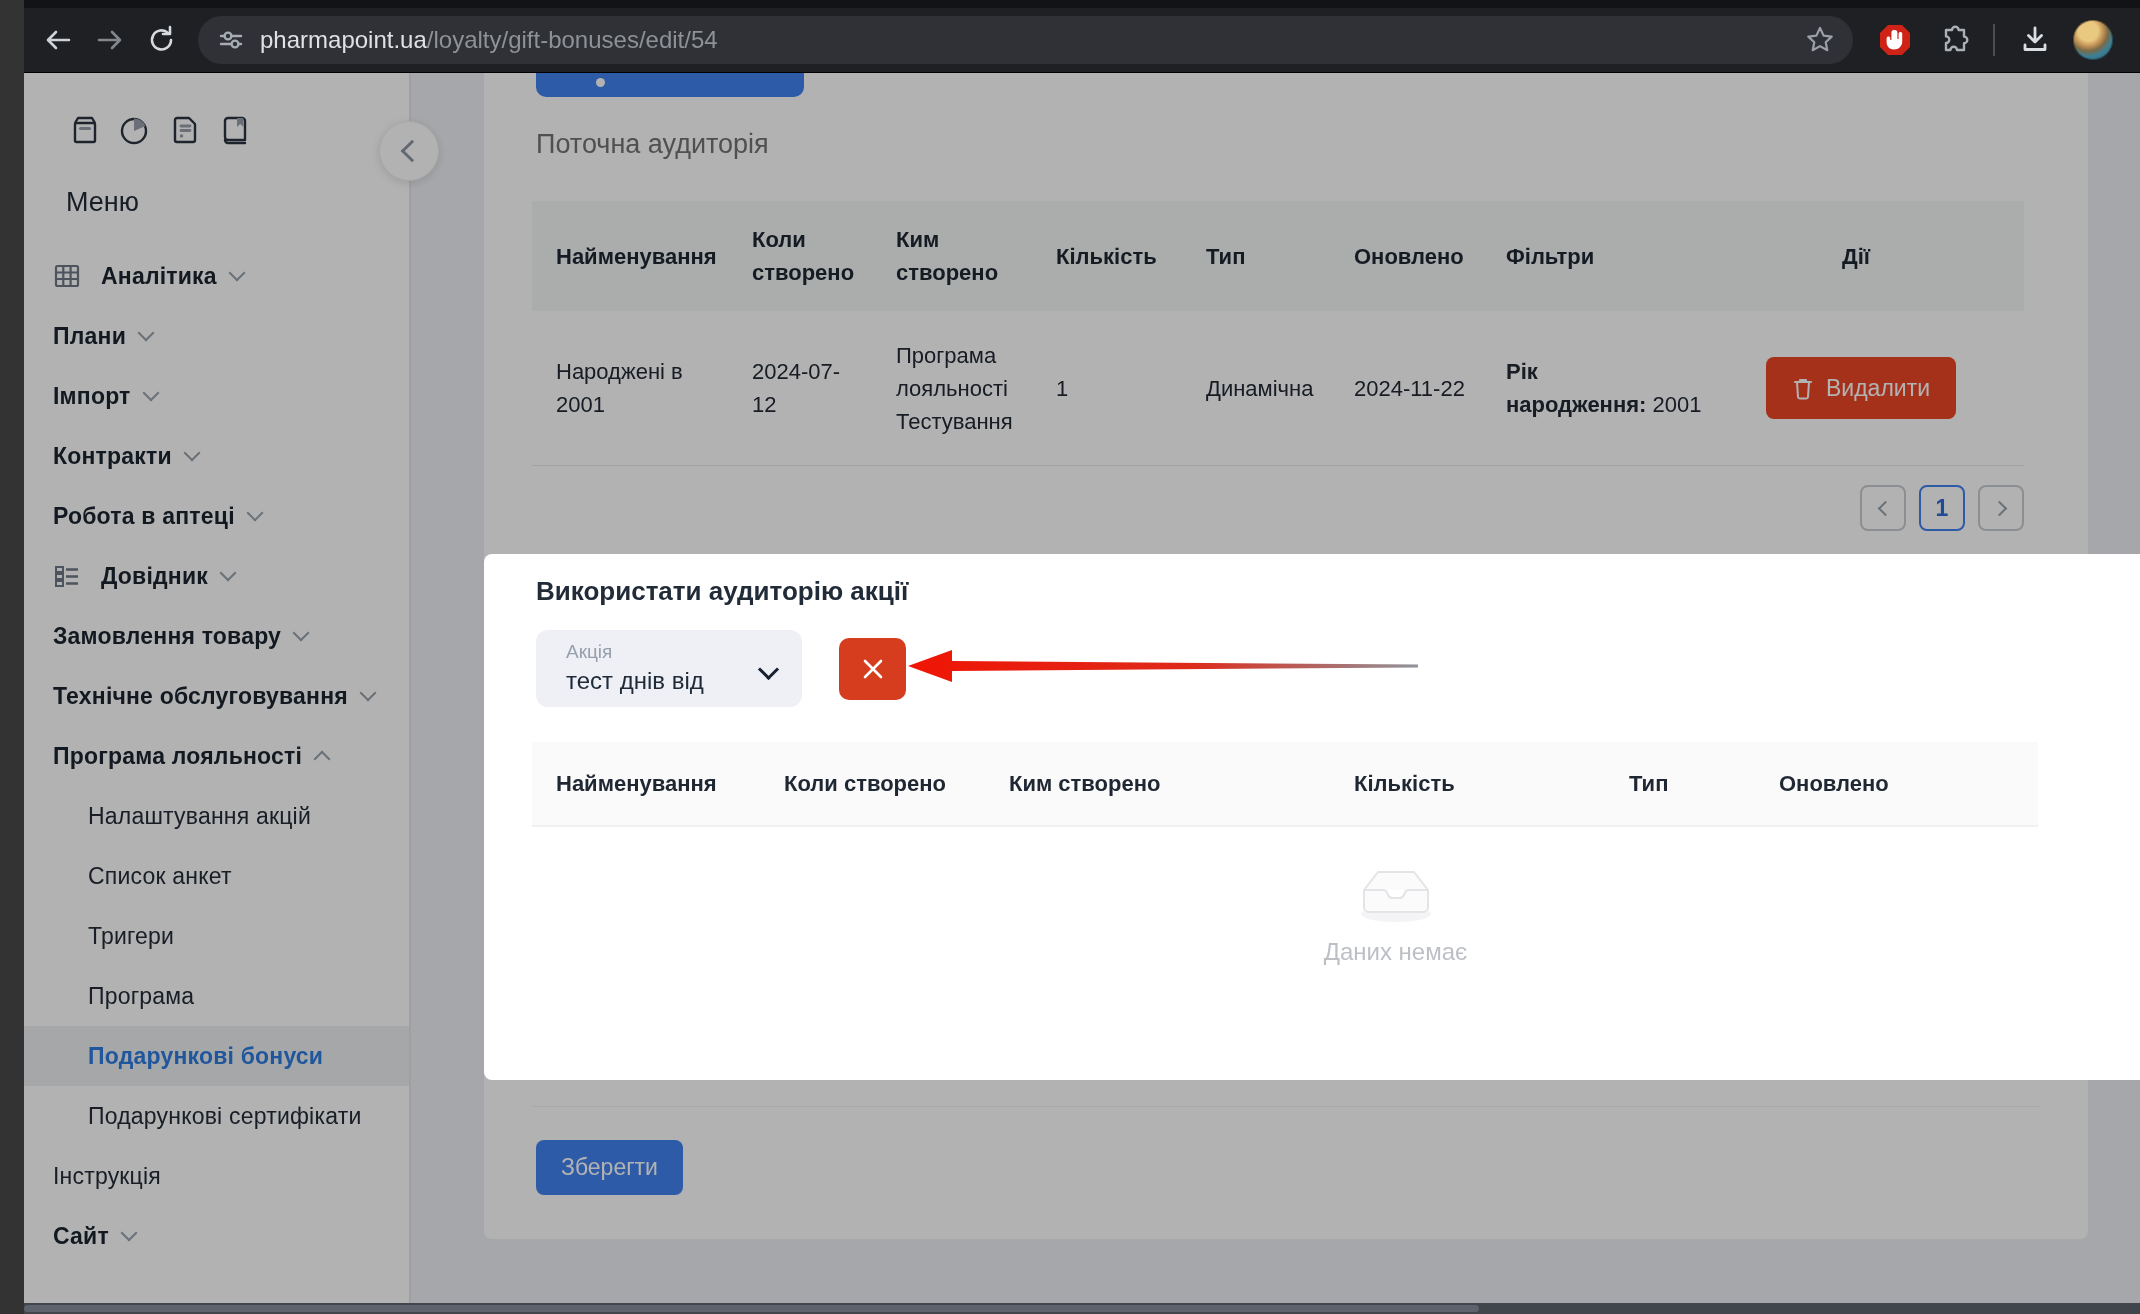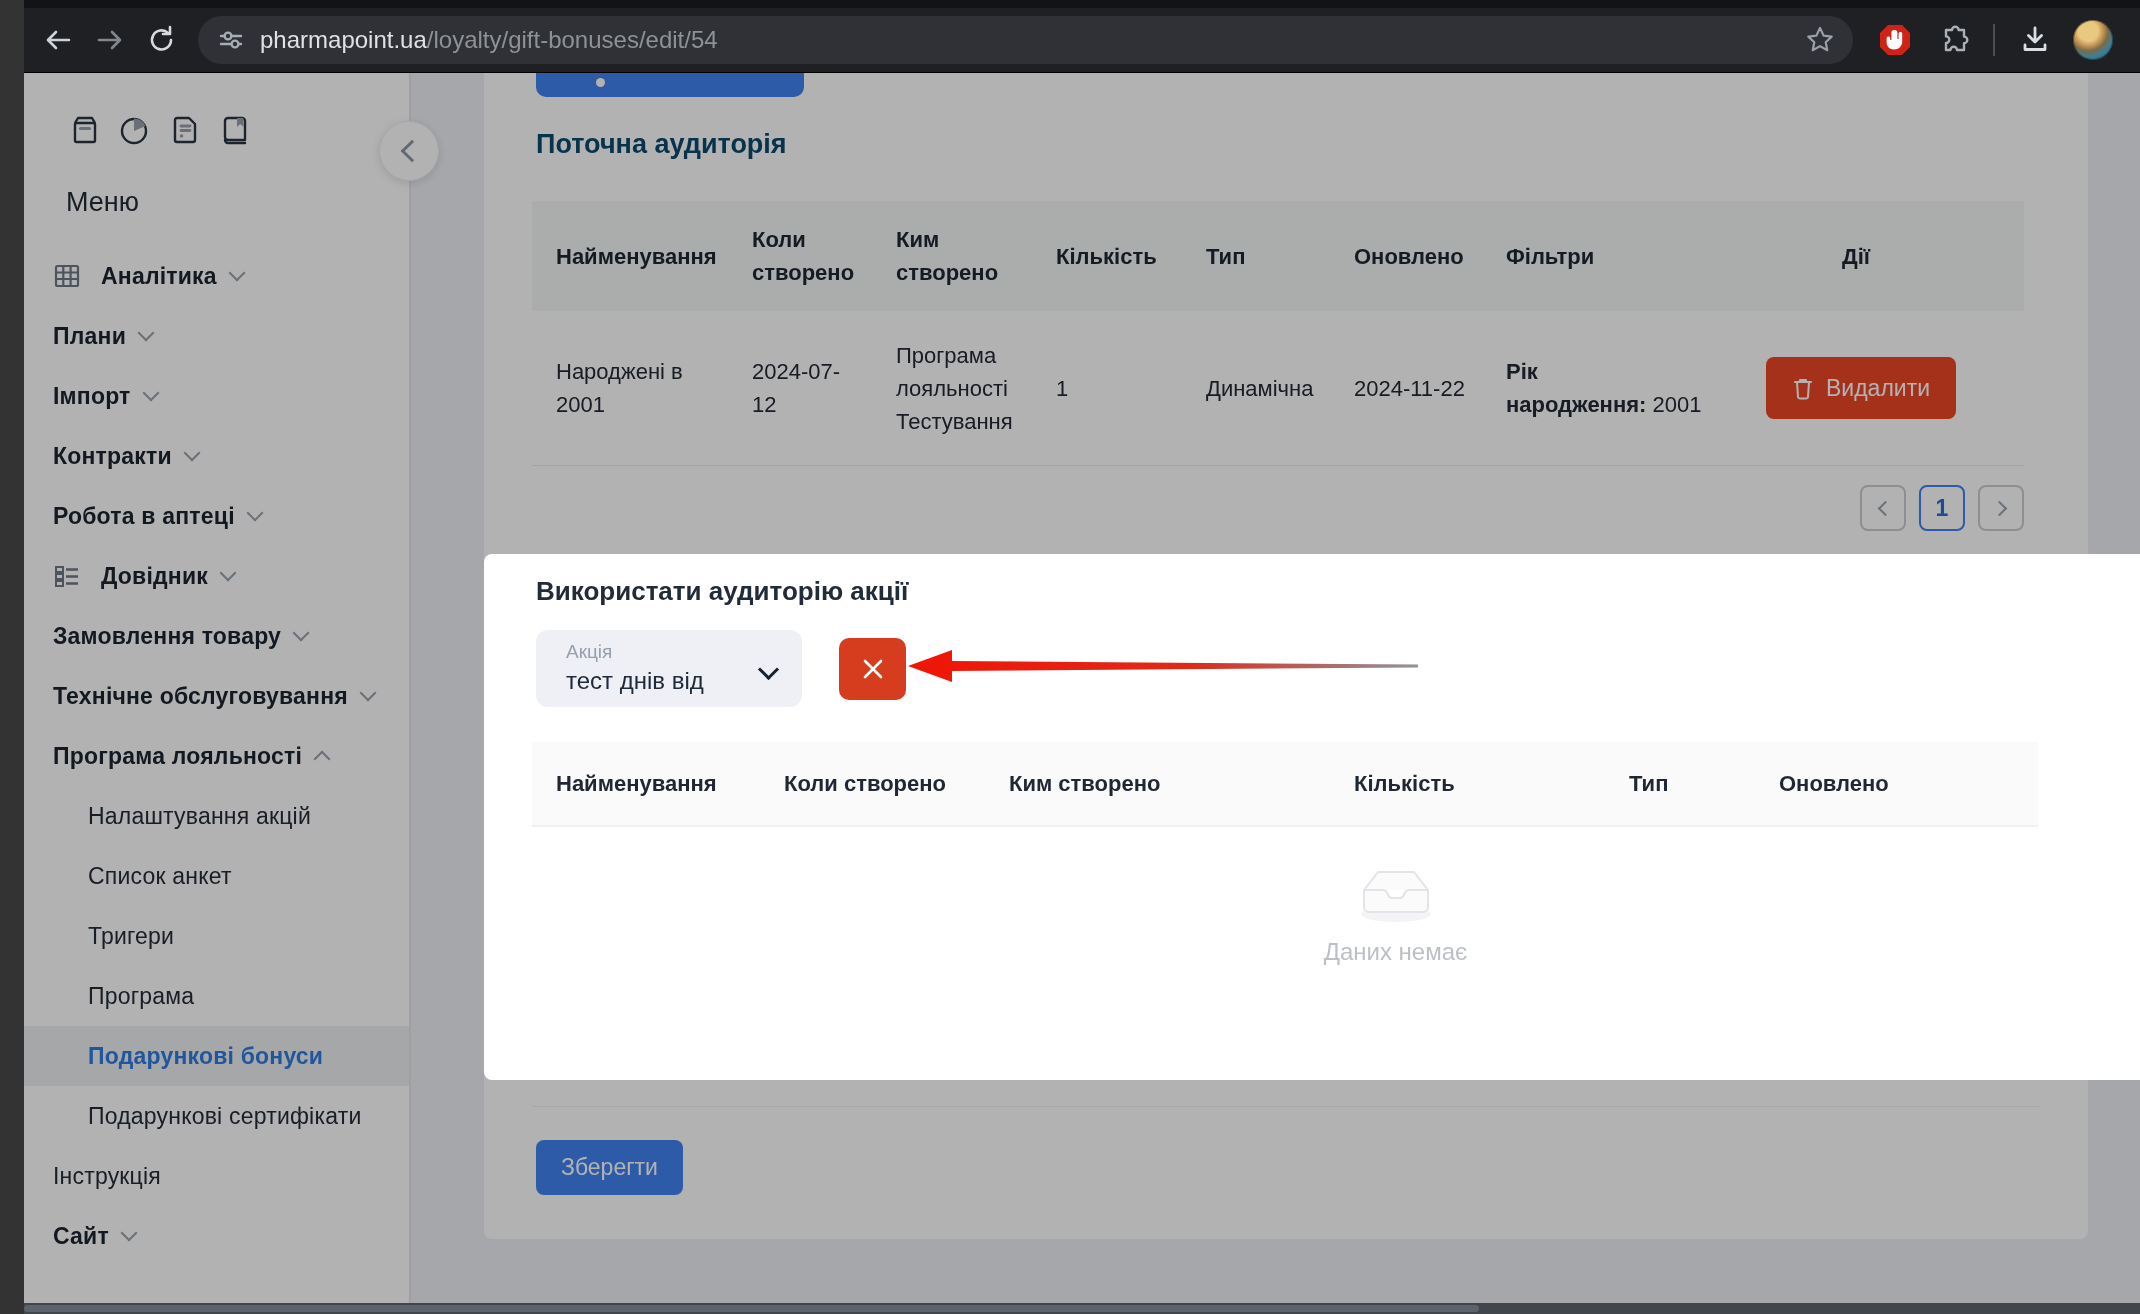--- a/index.html
+++ b/index.html
@@ -43,21 +43,21 @@
   .chev{display:inline-block;width:10px;height:10px;border-right:2.5px solid #9aa3ad;border-bottom:2.5px solid #9aa3ad;
         transform:rotate(45deg);margin-left:14px;margin-top:-6px}
   .chev.up{transform:rotate(225deg);margin-top:6px}
   .chev.left{border-color:#8d97a3;width:13px;height:13px;border-width:3px;transform:rotate(135deg);margin:0 0 0 6px}
 
   
   .main{position:absolute;left:389px;top:0;right:0;bottom:0;background:#eef0f4}
   .card{position:absolute;left:71px;top:0;width:1604px;height:1166px;background:#fff;border-radius:0 0 8px 8px}
   .top-crop-btn{position:absolute;left:52px;top:0;width:268px;height:24px;background:#4183ef;border-radius:0 0 10px 10px}
   .top-crop-btn .dot{position:absolute;left:60px;top:5px;width:9px;height:9px;border-radius:50%;background:#fff}
-  .card-h{position:absolute;left:52px;top:56px;font-size:27px;font-weight:700;color:#0c4a6e}
+  .card-h{position:absolute;left:52px;top:56px;font-size:27px;font-weight:400;color:#737373}
 
   .t1{position:absolute;left:48px;top:128px;width:1492px;font-size:22px;color:#232a35}
   .t-head{display:flex;background:#f5f6f7}
   .t1 .t-head{min-height:110px}
   .t-row{display:flex;border-bottom:1px solid #e8eaed}
   .t1 .t-row{min-height:154px}
   .cell{box-sizing:border-box;padding:12px 14px 12px 24px;display:flex;align-items:center;line-height:1.5}
   .t-head .cell{font-weight:700;color:#1f2733}
   .c1{width:196px}.c2{width:144px}.c3{width:160px}.c4{width:150px}
   .c5{width:148px}.c6{width:152px}.c7{width:260px}.c8{width:282px}

